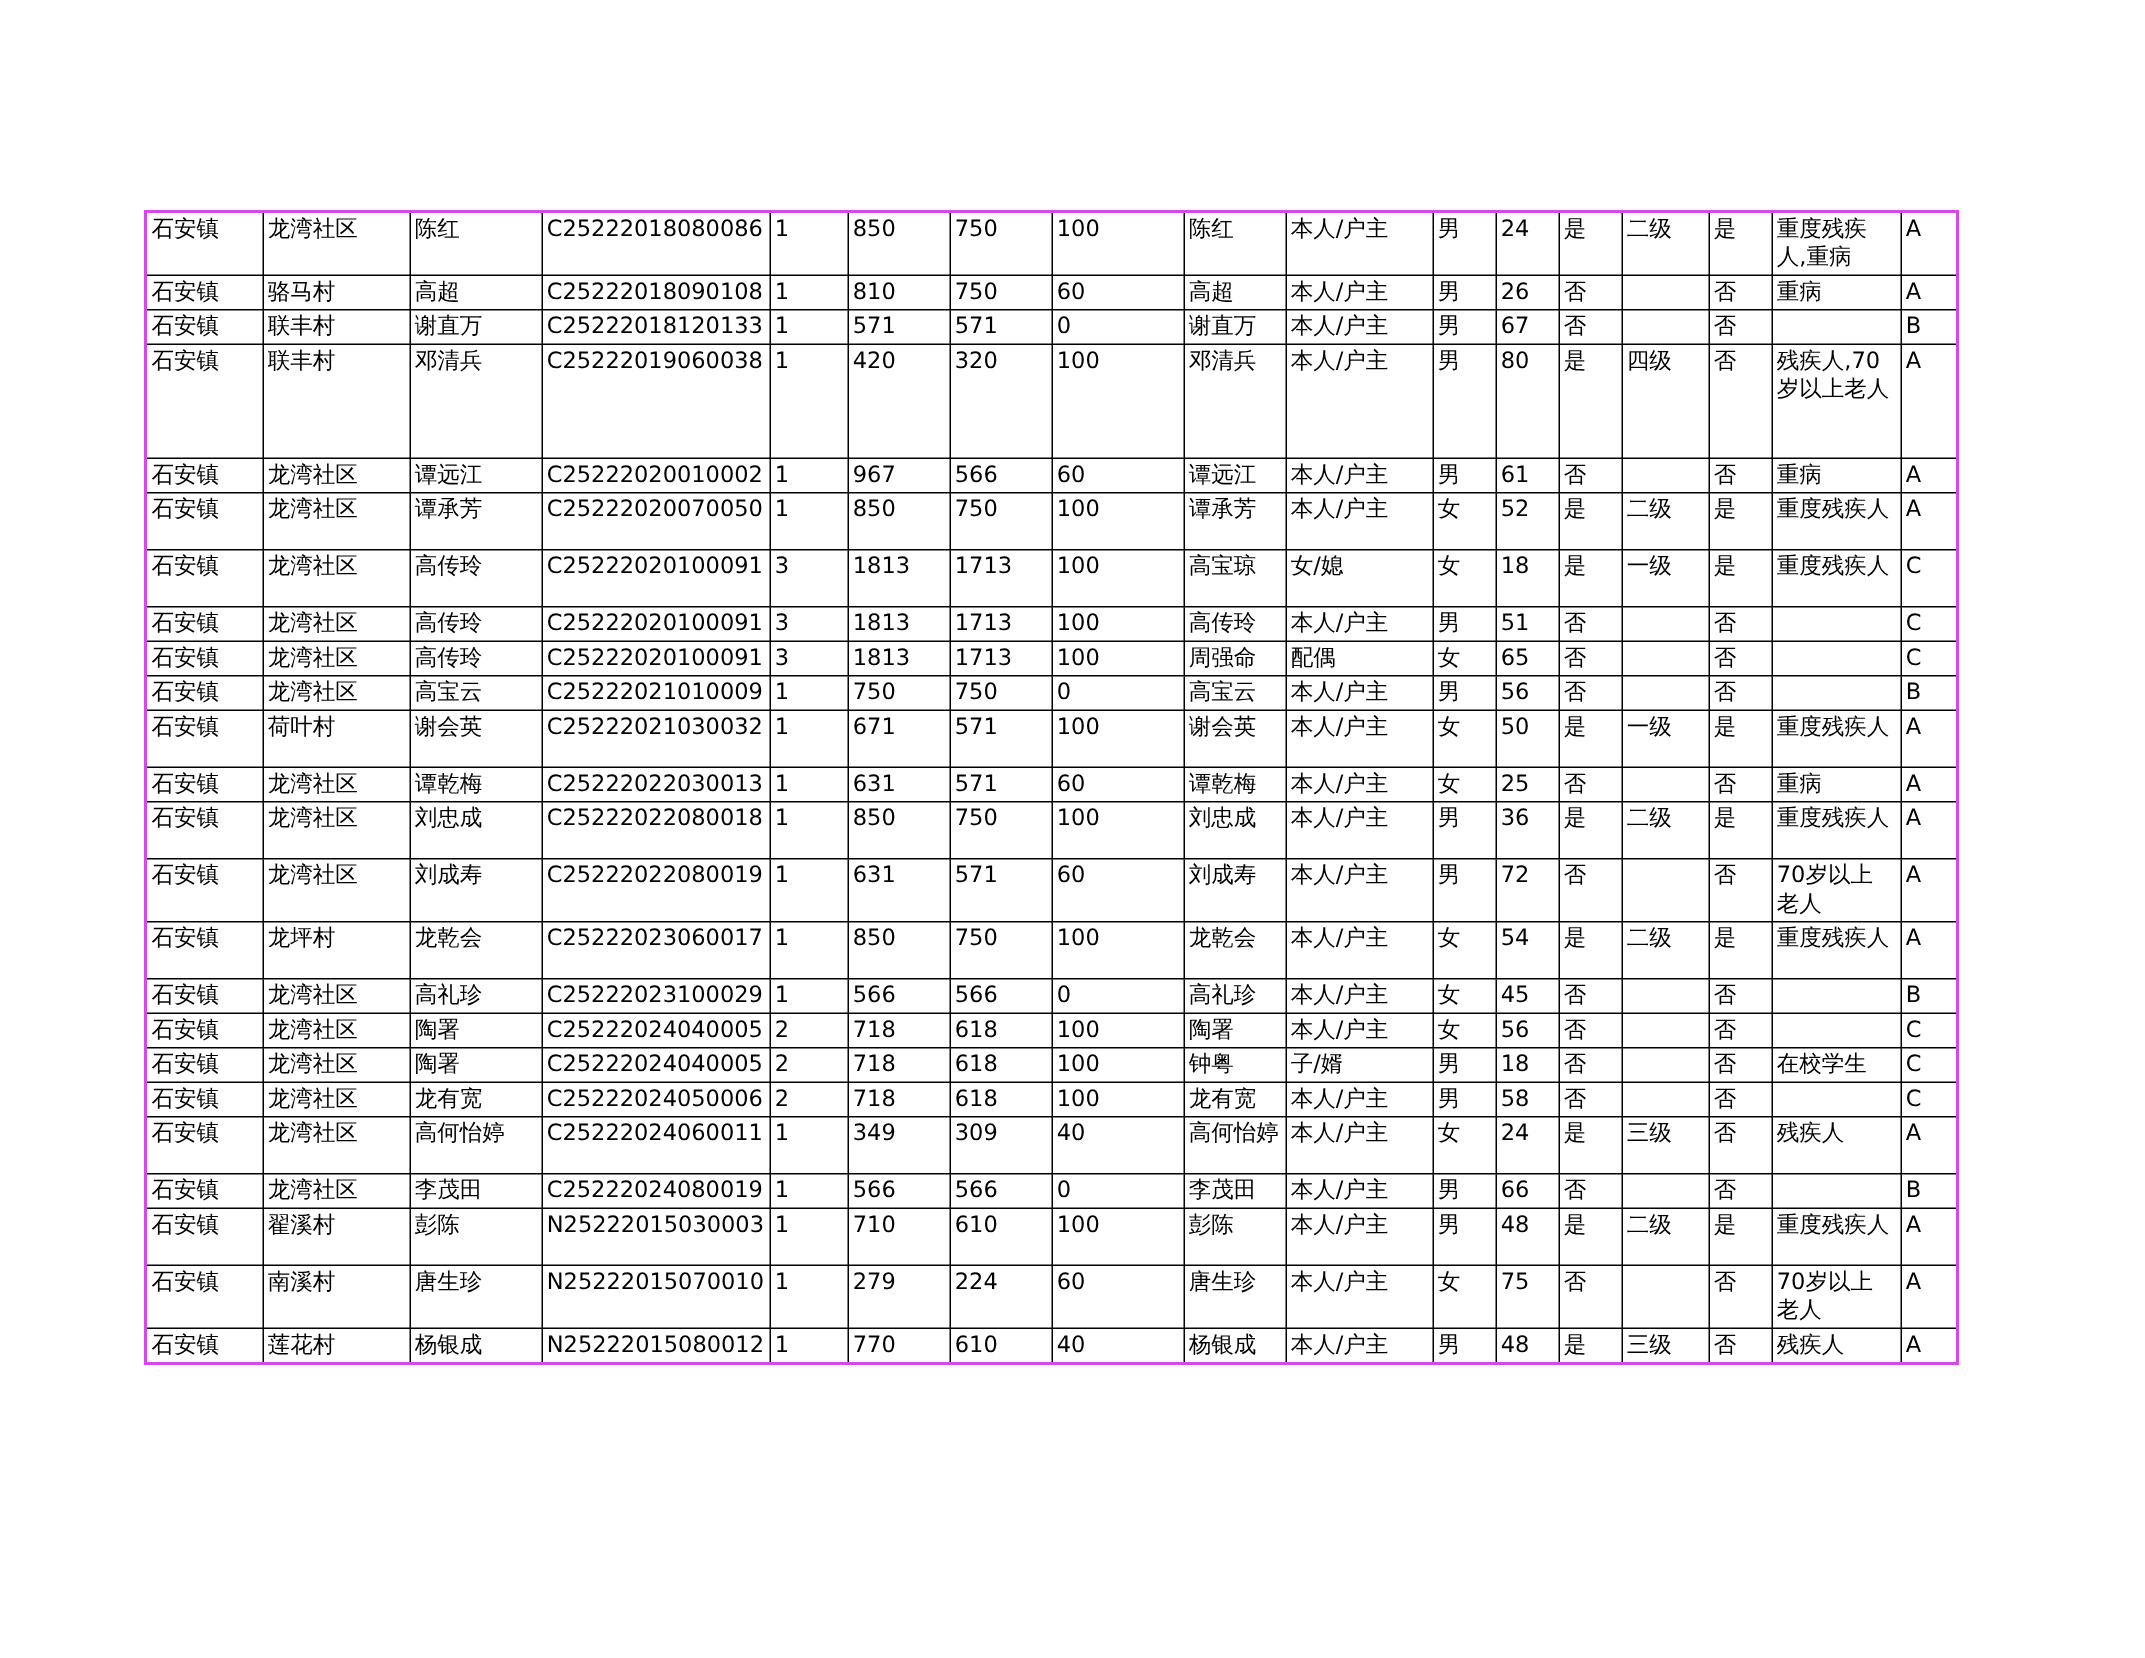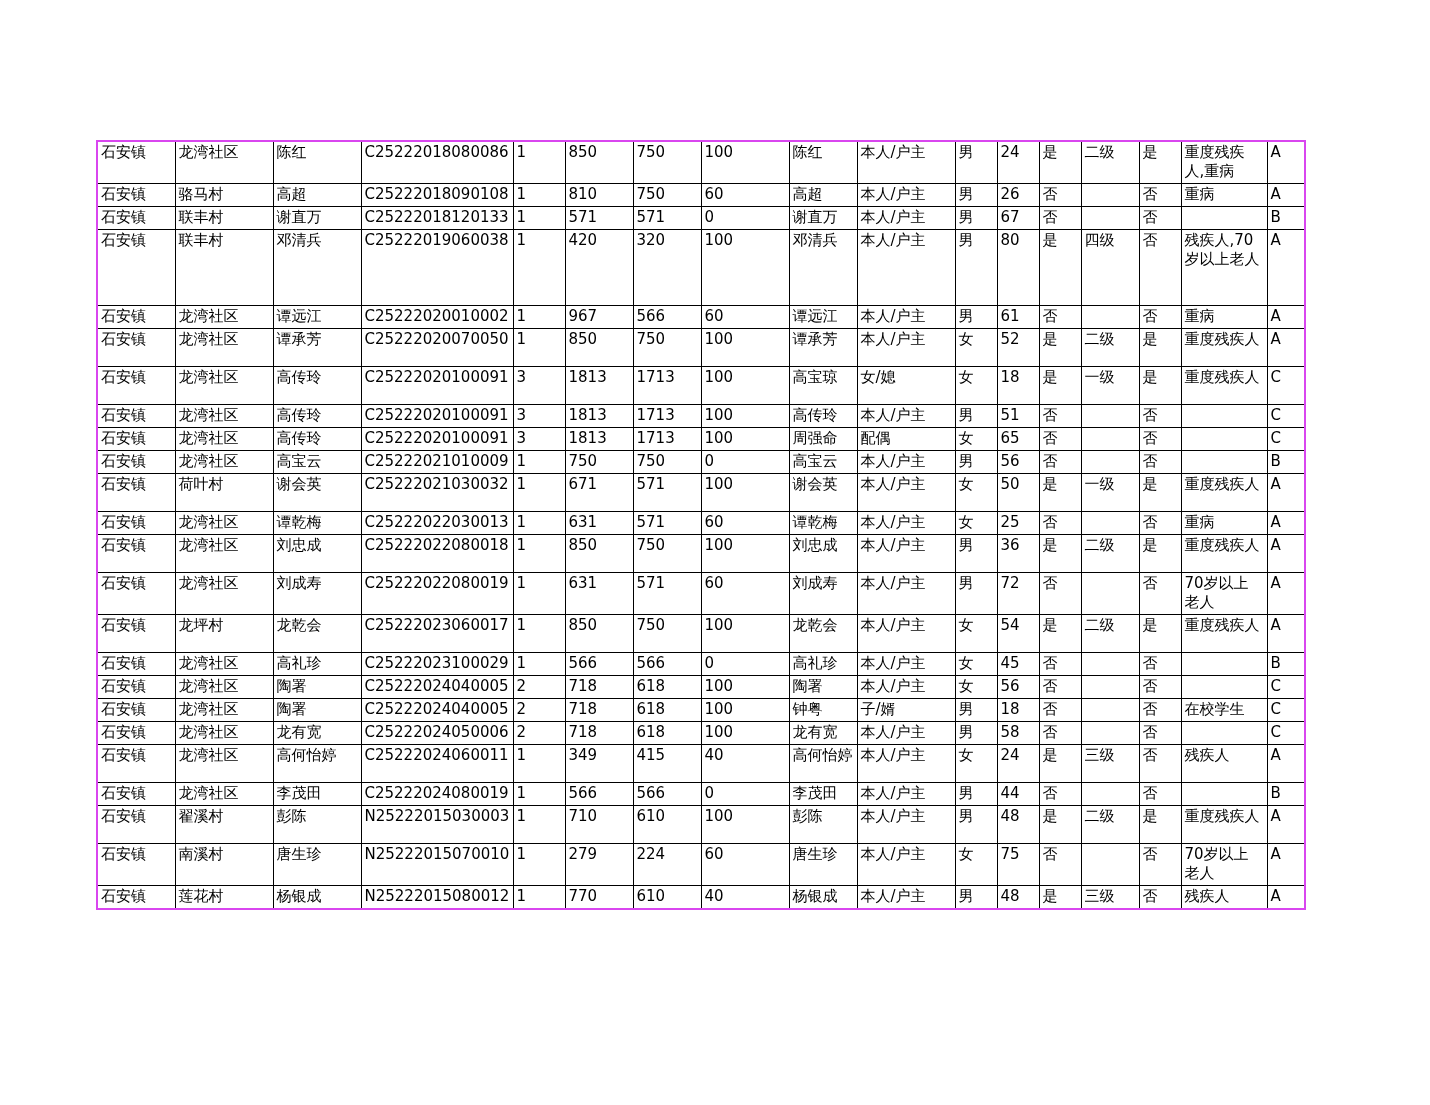--- a/index.html
+++ b/index.html
@@ -446,21 +446,21 @@
             <td></td>
             <td>C</td>
           </tr>
           <tr style="height: 38px;">
             <td>石安镇</td>
             <td>龙湾社区</td>
             <td>高何怡婷</td>
             <td>C25222024060011</td>
             <td>1</td>
             <td>349</td>
-            <td>415</td>
+            <td>309</td>
             <td>40</td>
             <td>高何怡婷</td>
             <td>本人/户主</td>
             <td>女</td>
             <td>24</td>
             <td>是</td>
             <td>三级</td>
             <td>否</td>
             <td>残疾人</td>
             <td>A</td>
@@ -470,21 +470,21 @@
             <td>龙湾社区</td>
             <td>李茂田</td>
             <td>C25222024080019</td>
             <td>1</td>
             <td>566</td>
             <td>566</td>
             <td>0</td>
             <td>李茂田</td>
             <td>本人/户主</td>
             <td>男</td>
-            <td>44</td>
+            <td>66</td>
             <td>否</td>
             <td></td>
             <td>否</td>
             <td></td>
             <td>B</td>
           </tr>
           <tr style="height: 38px;">
             <td>石安镇</td>
             <td>翟溪村</td>
             <td>彭陈</td>

